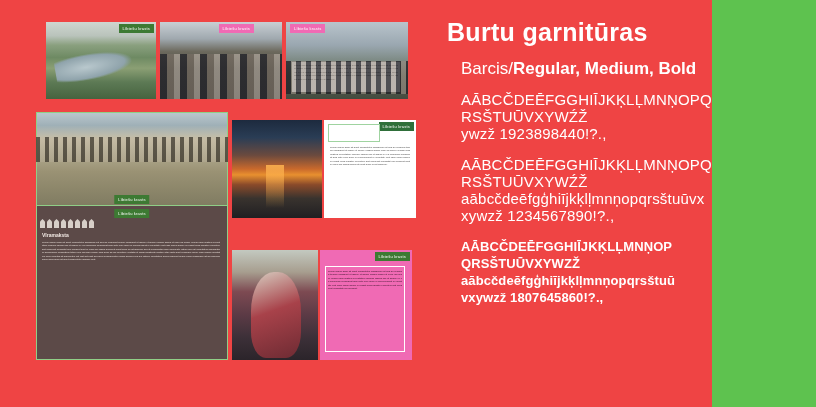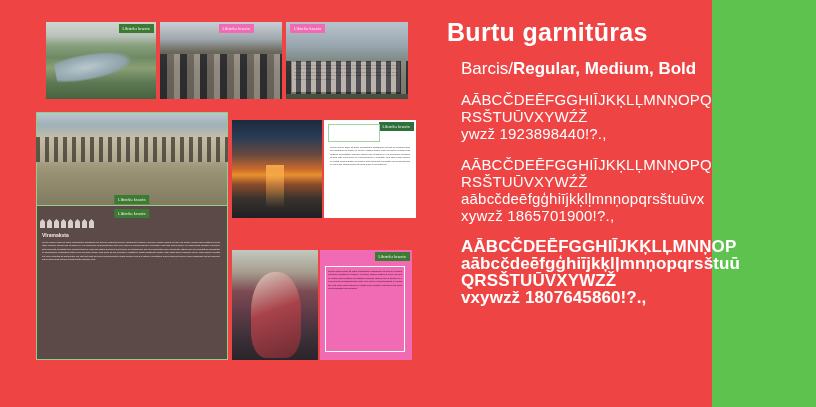--- a/index.html
+++ b/index.html
@@ -160,21 +160,21 @@
 
   .spec-block {
     color:#ffffff;
     margin:0 0 14px 18px;
     font-size:15px;
     line-height:17px;
     letter-spacing:.2px;
   }
   .spec-block.w-regular { font-weight:400; }
   .spec-block.w-medium  { font-weight:500; }
-  .spec-block.w-bold    { font-weight:bold; font-size:17px; letter-spacing:.1px; }
+  .spec-block.w-bold    { font-weight:bold; font-size:13px; letter-spacing:.1px; }
   .spec-block div { white-space:nowrap; }
 </style>
 </head>
 <body>
 
 <div id="page">
 
   <div class="collage">
 
     <div class="thumb t1 photo-river">
@@ -241,24 +241,24 @@
     <div class="spec-block w-regular">
       <div>AĀBCČDEĒFGGHIĪJKĶLĻMNŅOPQ</div>
       <div>RSŠTUŪVXYWŹŽ</div>
       <div>ywzž 1923898440!?.,</div>
     </div>
 
     <div class="spec-block w-medium">
       <div>AĀBCČDEĒFGGHIĪJKĶLĻMNŅOPQ</div>
       <div>RSŠTUŪVXYWŹŽ</div>
       <div>aābcčdeēfgģhiījkķlļmnņopqrsštuūvx</div>
-      <div>xywzž 1865701900!?.,</div>
+      <div>xywzž 1234567890!?.,</div>
     </div>
 
     <div class="spec-block w-bold">
       <div>AĀBCČDEĒFGGHIĪJKĶLĻMNŅOP</div>
+      <div>QRSŠTUŪVXYWZŽ</div>
       <div>aābcčdeēfgģhiījkķlļmnņopqrsštuū</div>
-      <div>QRSŠTUŪVXYWZŽ</div>
       <div>vxywzž 1807645860!?.,</div>
     </div>
 
   </div>
 </div>
 
 </body></html>

